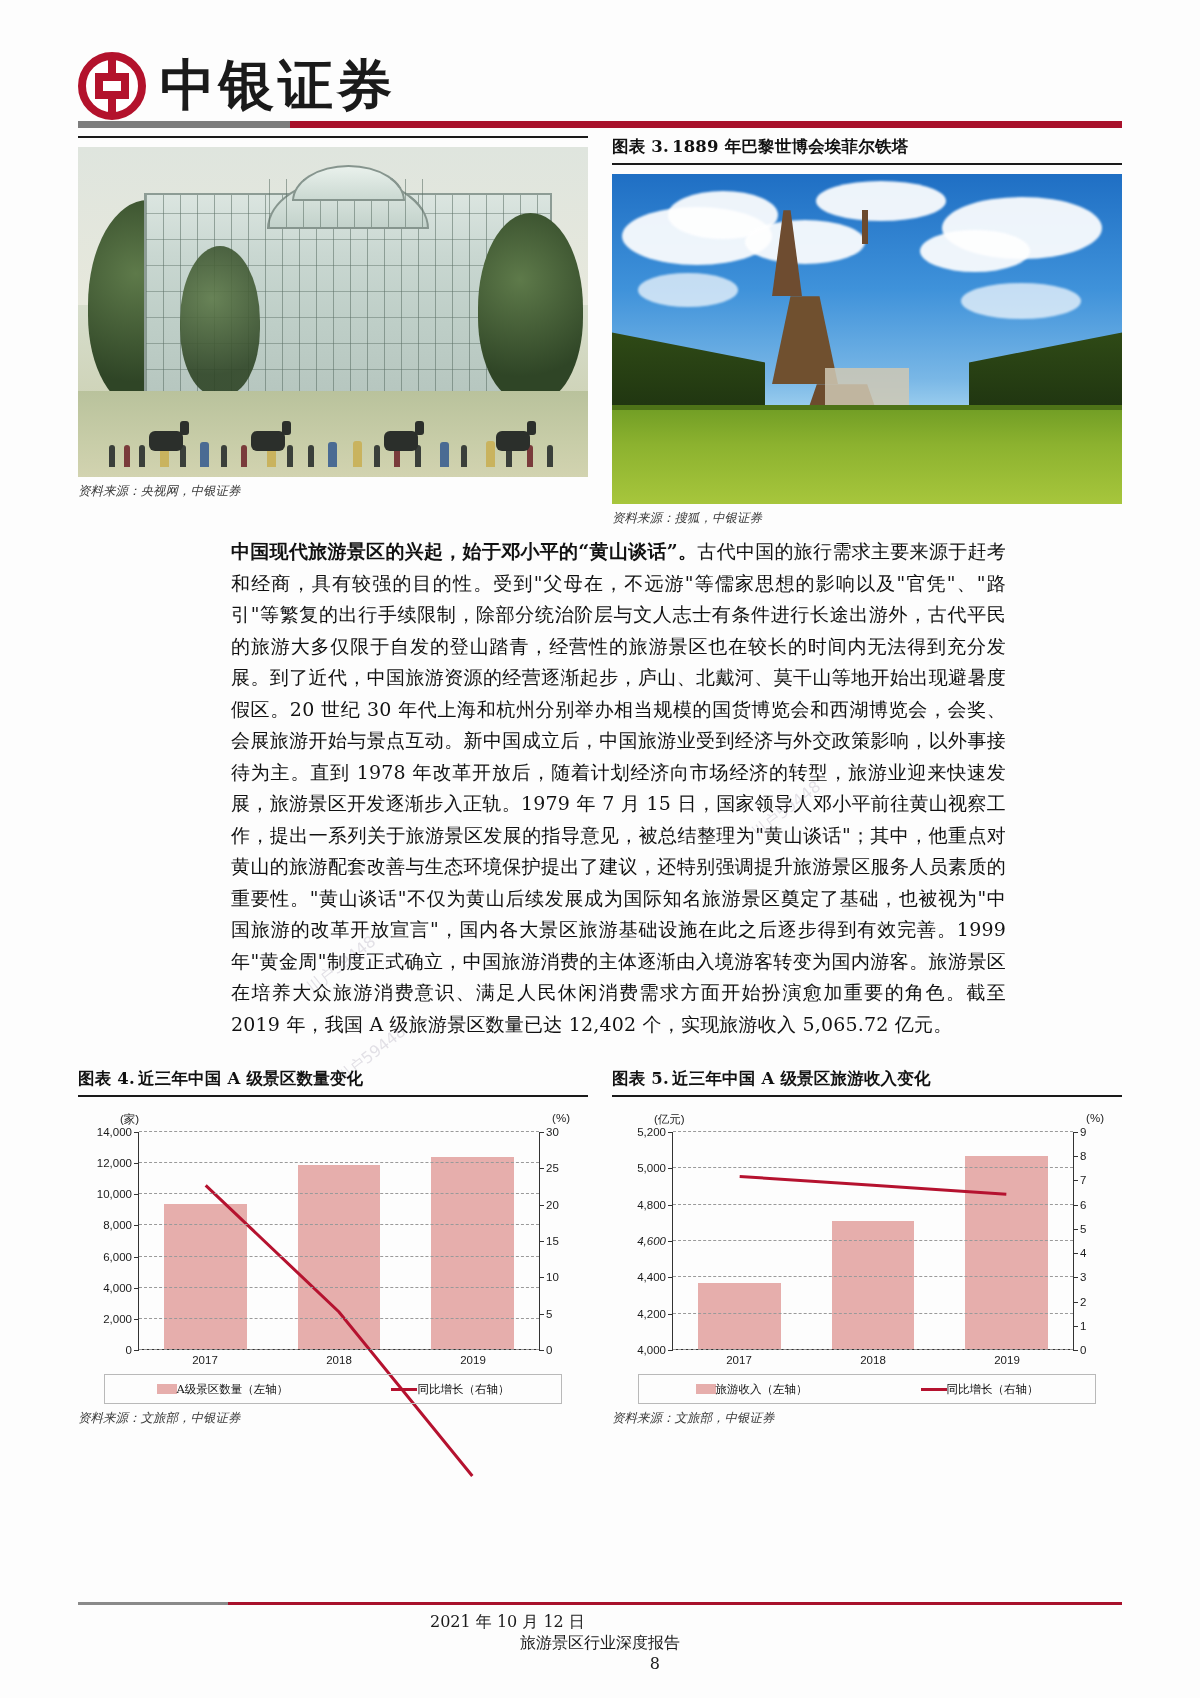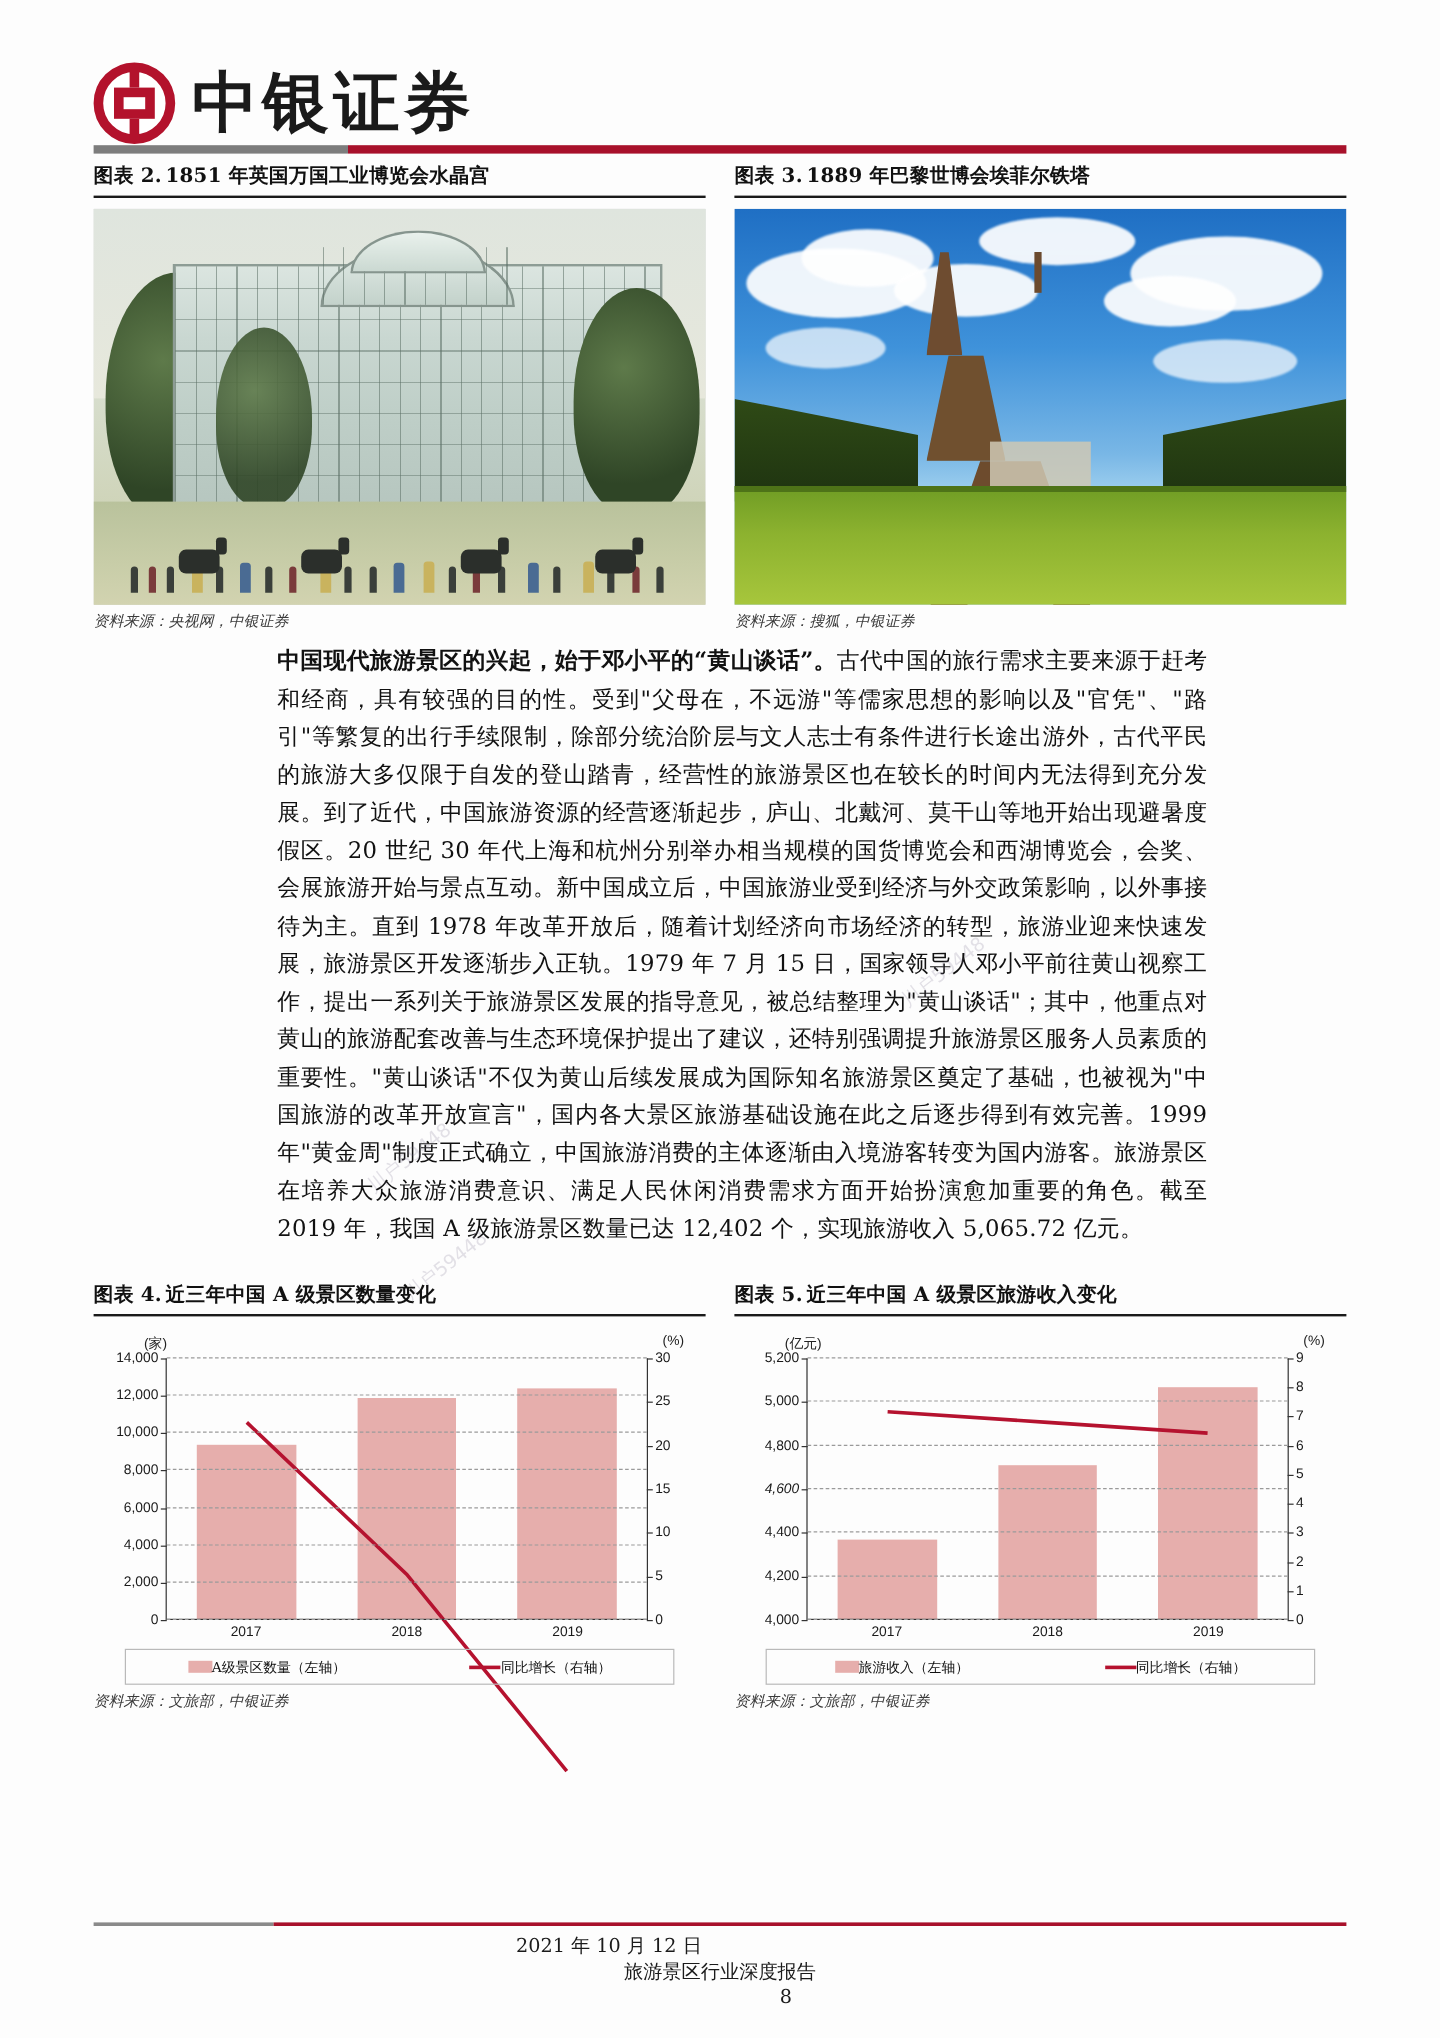--- a/index.html
+++ b/index.html
@@ -236,23 +236,20 @@
     </div>
   </div>
   <div class="rule-row">
     <div class="rule-grey"></div>
     <div class="rule-red"></div>
   </div>
 
   <div class="fig-row">
 
     <div class="fig-col">
-      <div class="fig-title">
-        <span class="num">图表 2.</span><span>1851 年英国万国工业博览会水晶宫</span>
-      </div>
       <div class="fig-rule"></div>
       <div class="fig-imgbox">
         <div class="cp">
           <div class="sky"></div>
           <div class="tree t1"></div>
           <div class="hall">
             <div class="grid-v"></div>
               <div class="grid-h"></div>
             <div class="vault">
                 <div class="grid-v"></div>

